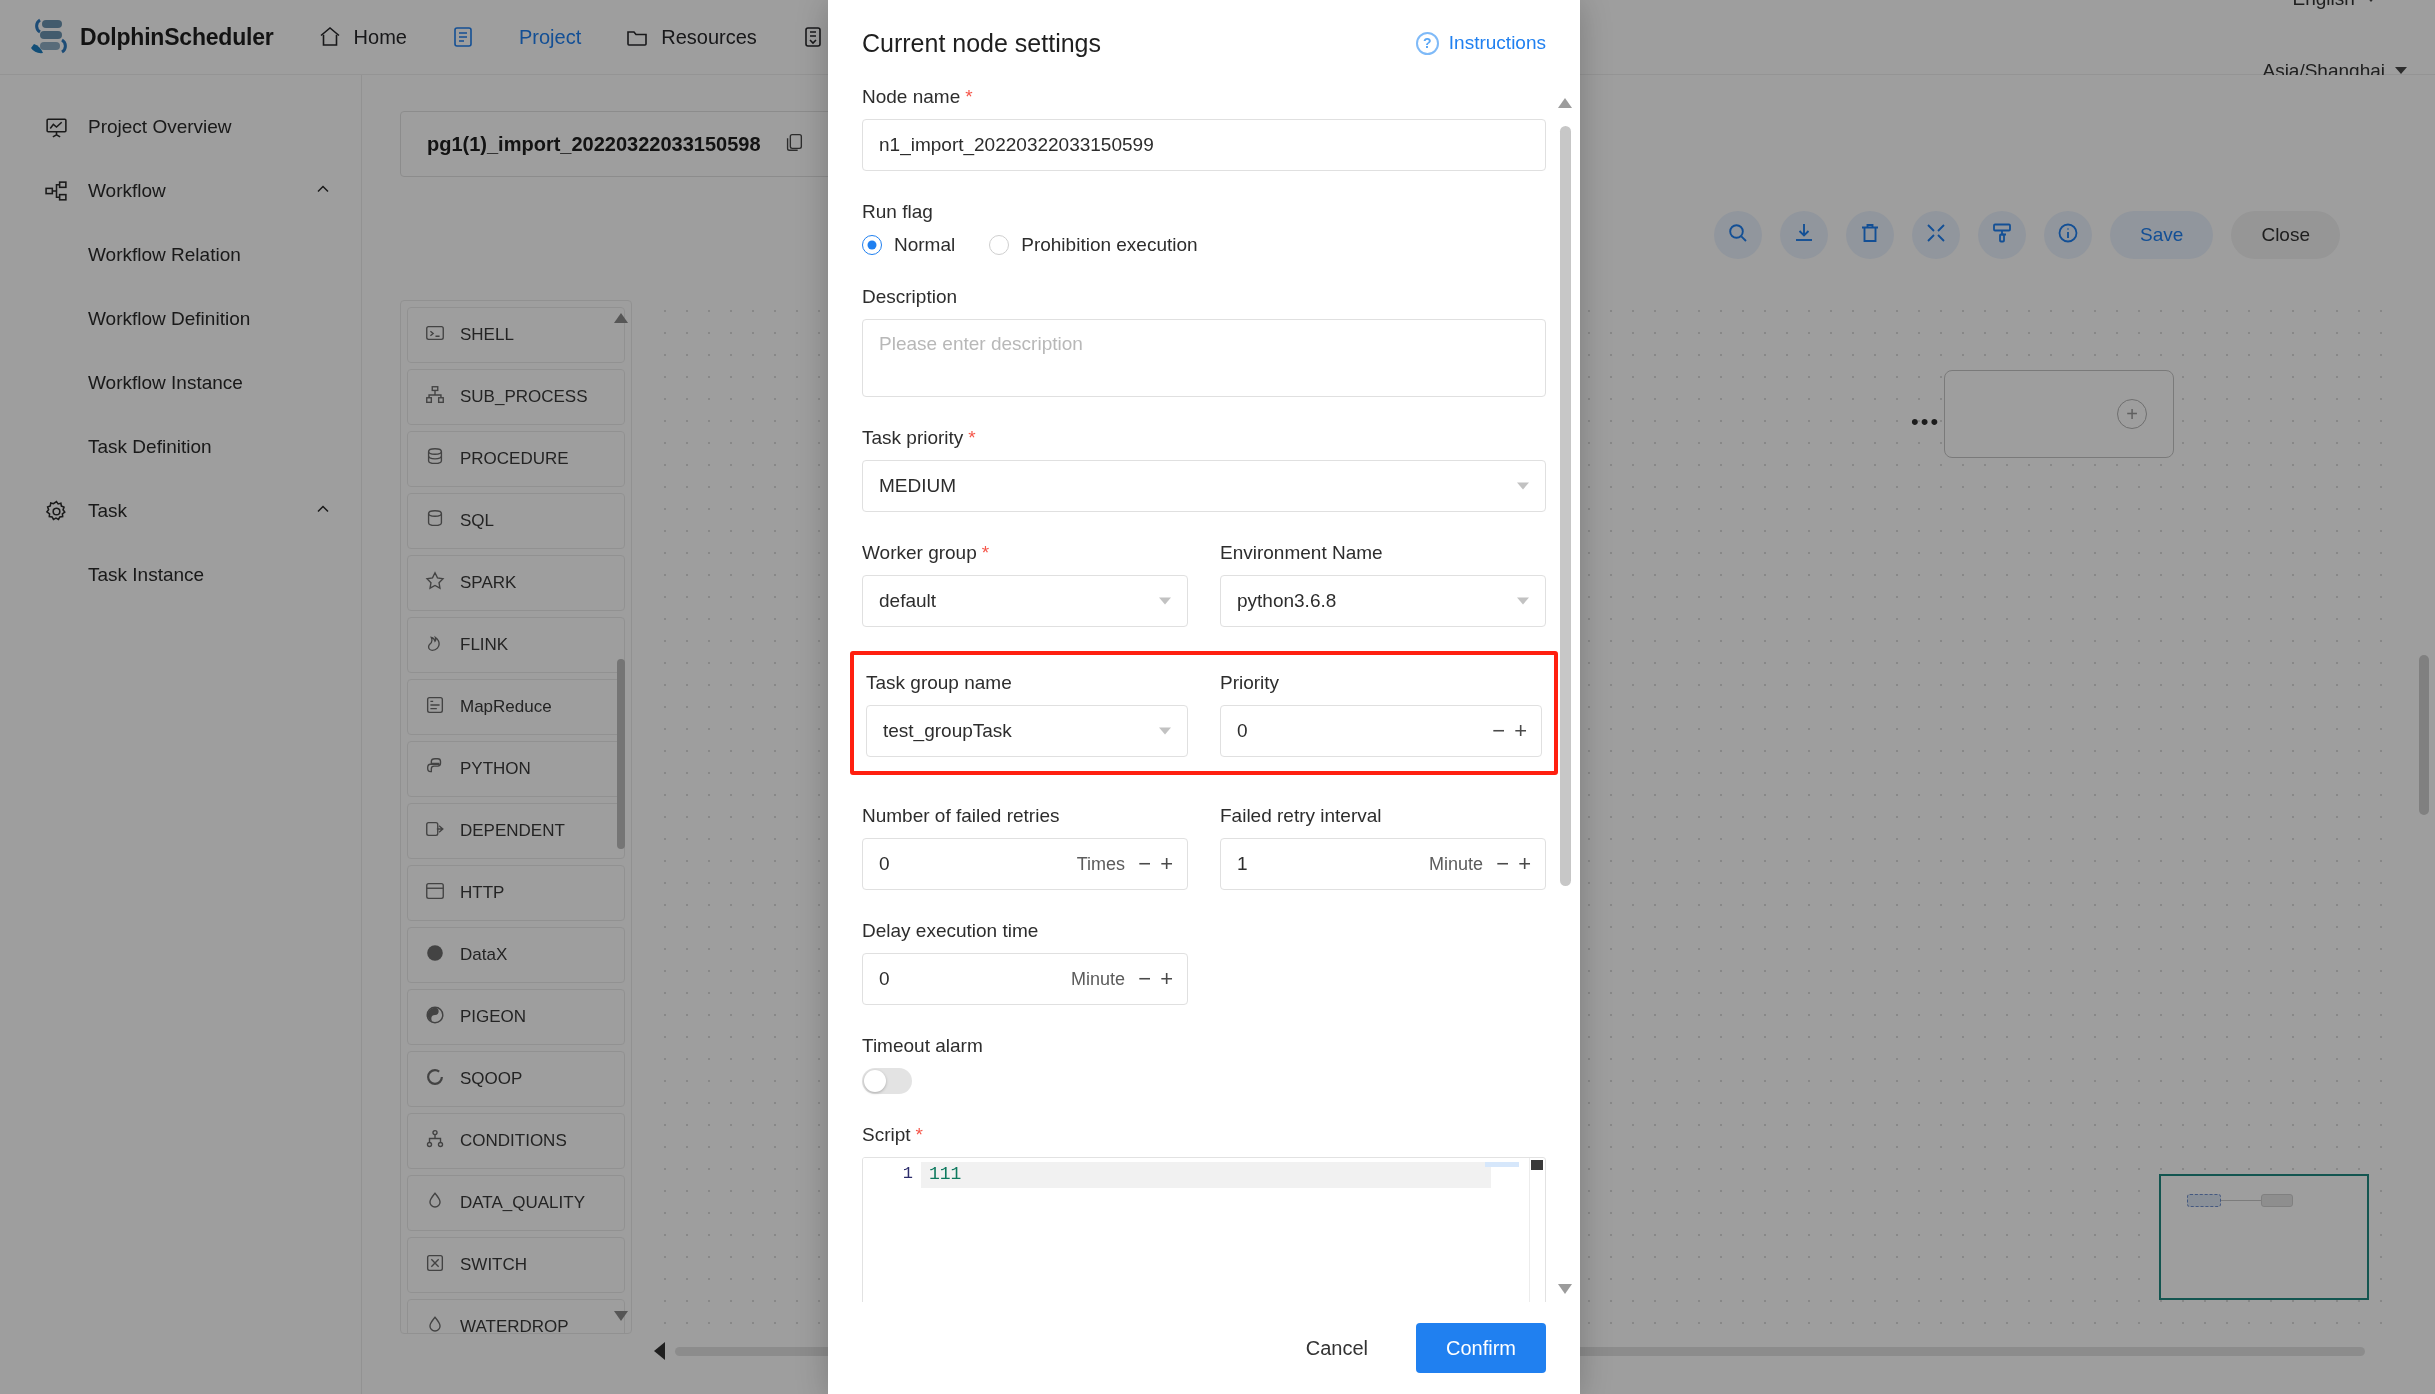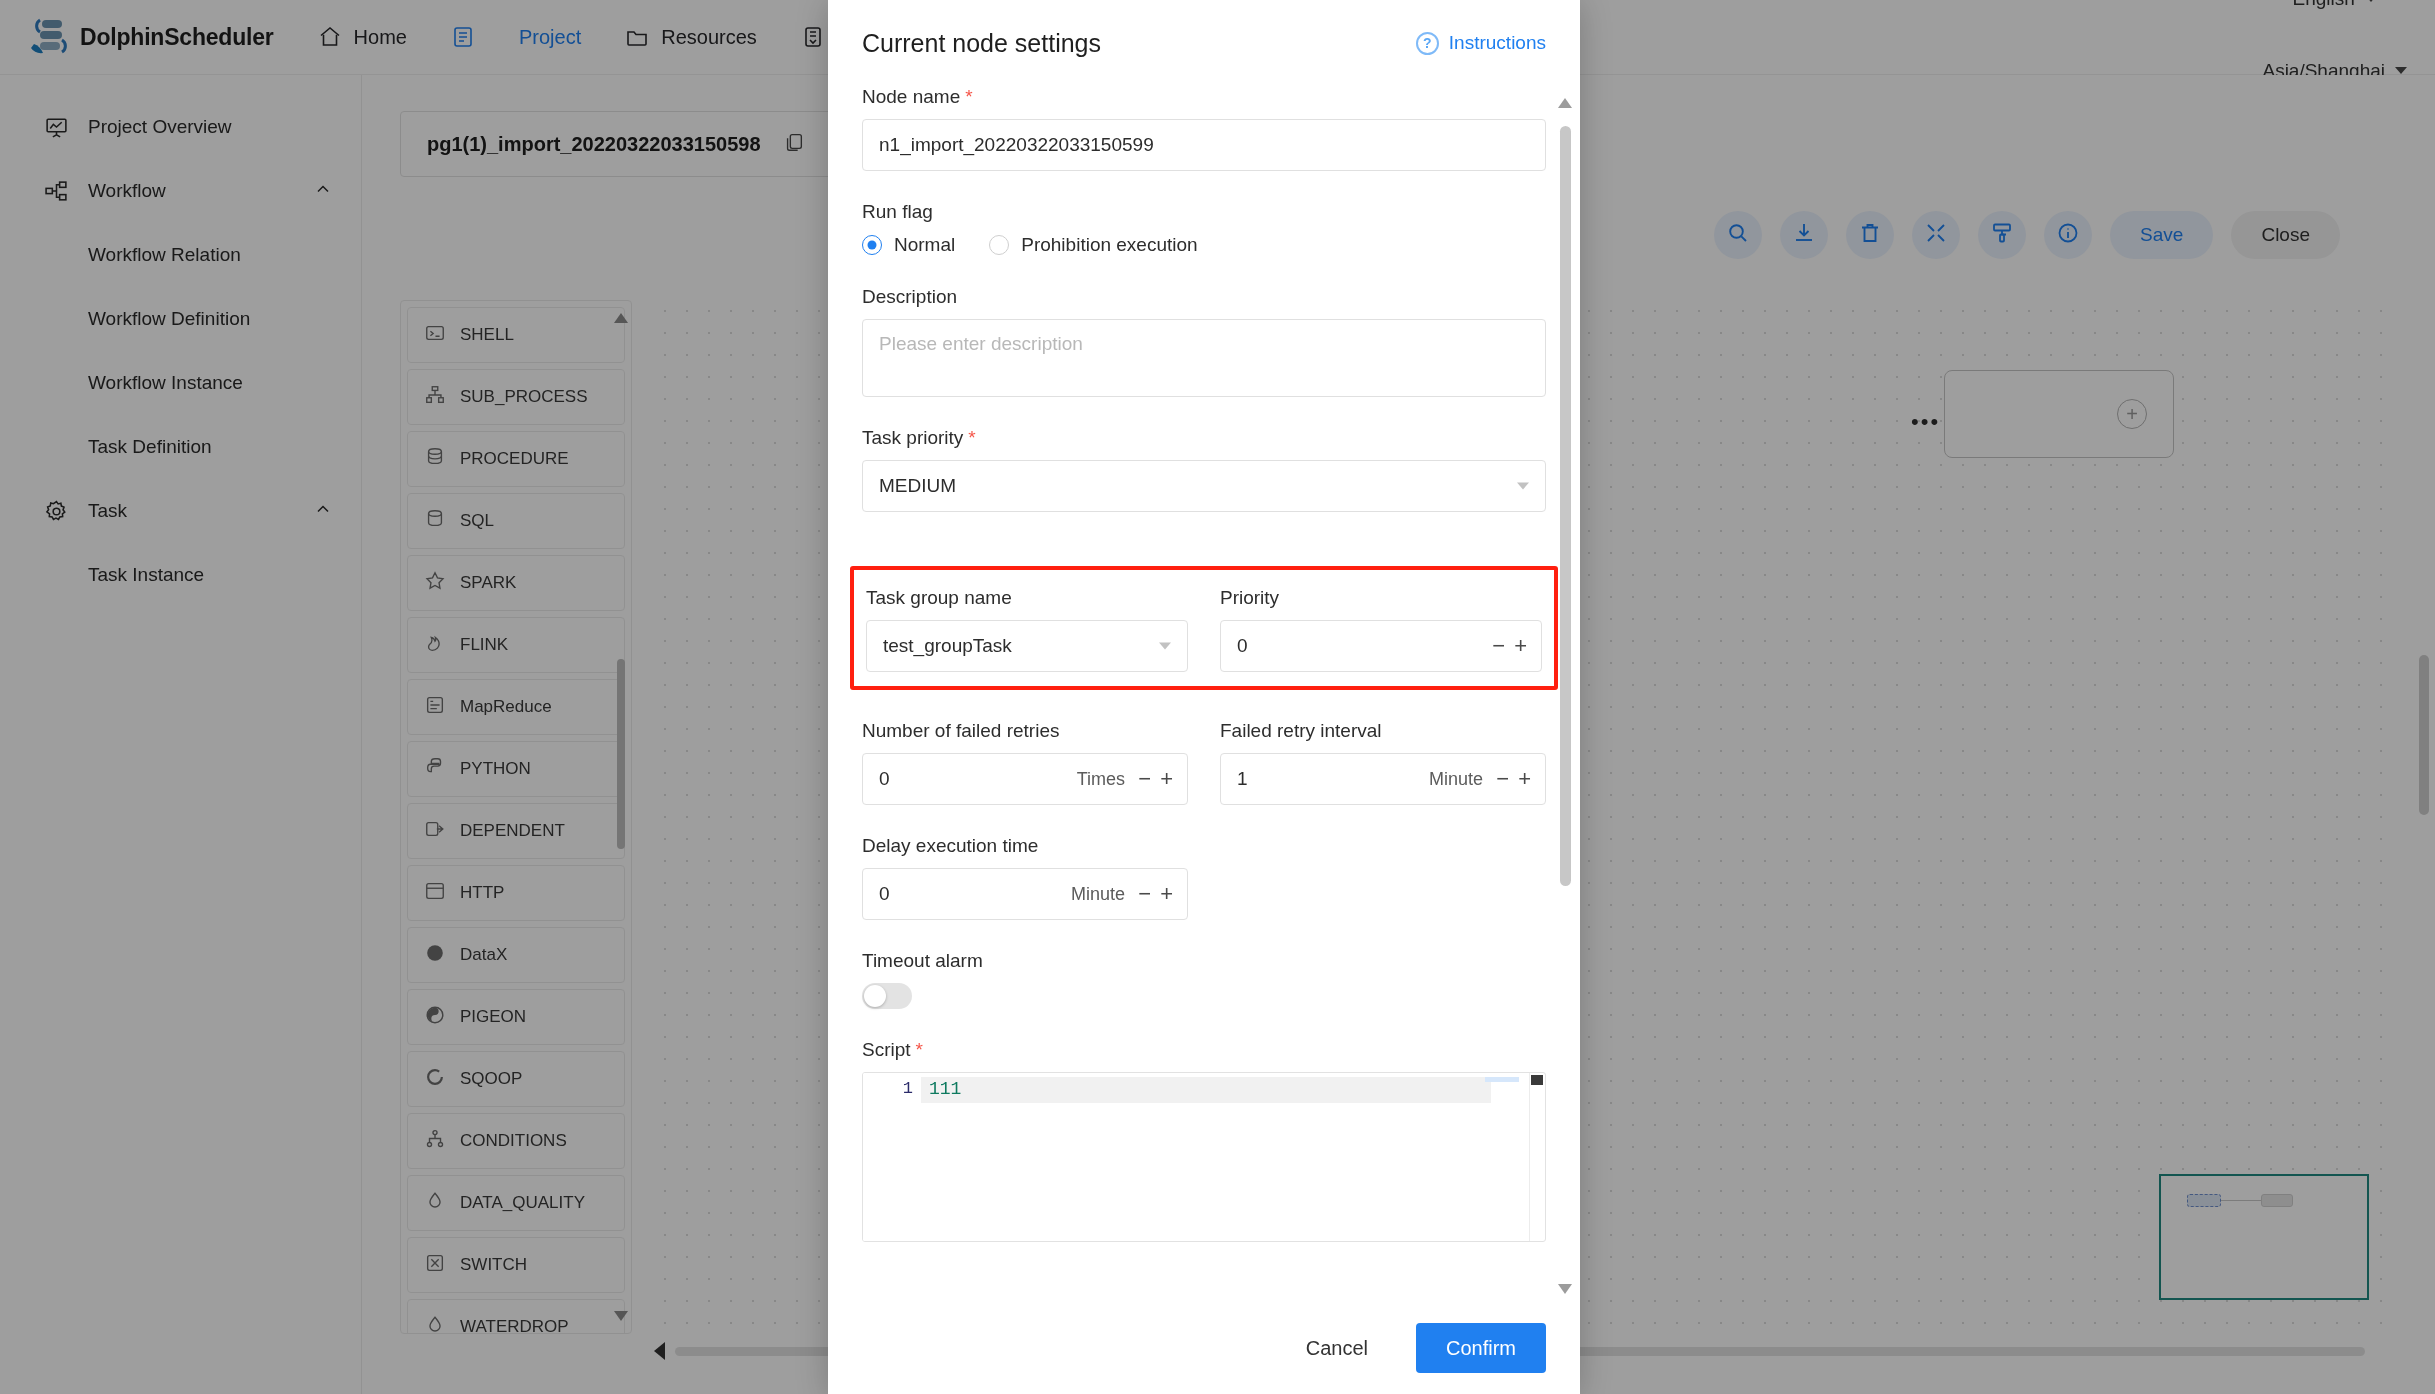--- a/index.html
+++ b/index.html
@@ -704,20 +704,38 @@
           <span>Task priority</span><span class="req">*</span>
         </label>
         <div class="inp sel">
           <span>MEDIUM</span>
           <span class="chev"></span>
         </div>
       </div>
 
       <div class="gap-md"></div>
 
+      <div class="row2">
+        <div>
+          <label class="lbl">
+            <span>Worker group</span><span class="req">*</span>
+          </label>
+          <div class="inp sel">
+            <span>default</span>
+            <span class="chev"></span>
+          </div>
+        </div>
+        <div>
+          <label class="lbl">Environment Name</label>
+          <div class="inp sel">
+            <span>python3.6.8</span>
+            <span class="chev"></span>
+          </div>
+        </div>
+      </div>
 
       <div class="gap-sm"></div>
 
       <div class="highlight-box">
         <div class="row2">
           <div>
             <label class="lbl">Task group name</label>
             <div class="inp sel">
               <span>test_groupTask</span>
               <span class="chev"></span>

